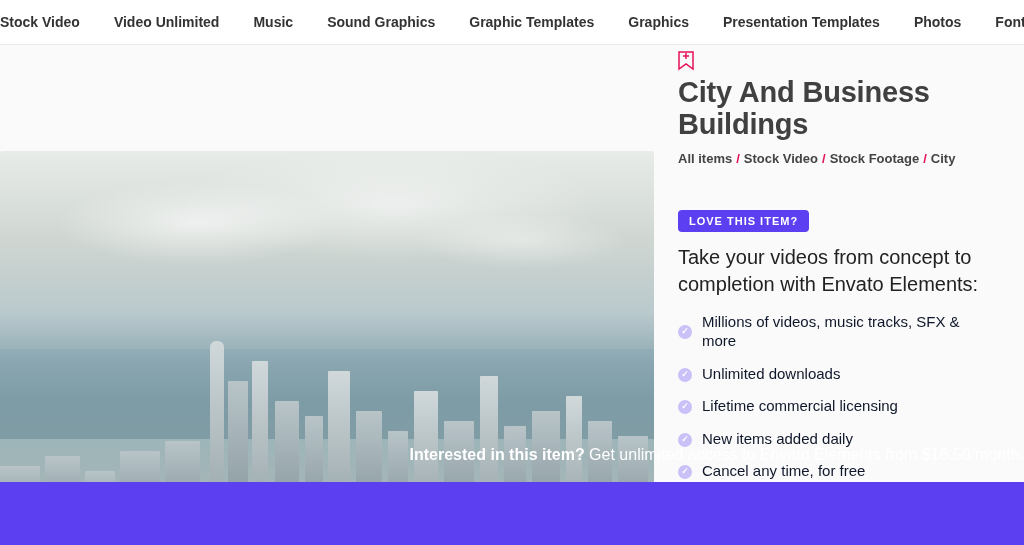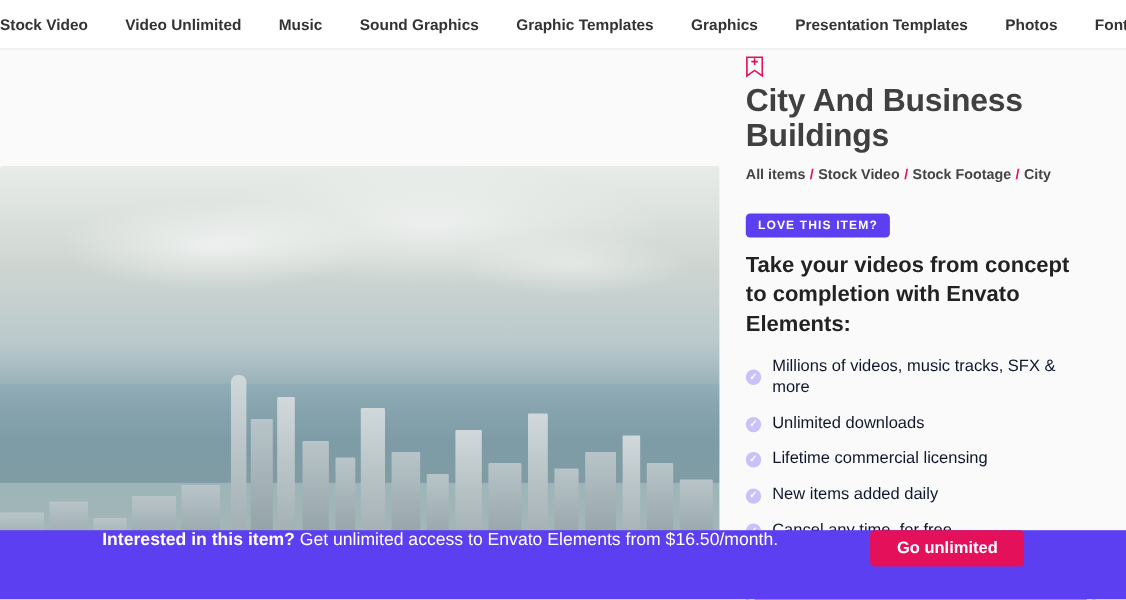--- a/index.html
+++ b/index.html
@@ -15,32 +15,32 @@
   radial-gradient(ellipse 150px 40px at 80% 25%, rgba(255,255,255,0.4), transparent 70%);
 }
 .water { position:absolute; left:0; right:0; top:55%; height:25%; background: linear-gradient(180deg, rgba(140,170,180,0.6), rgba(120,150,160,0.8)); }
 .skyline { position:absolute; left:0; right:0; bottom:0; height:45%; }
 .bldg { position:absolute; bottom:0; background: linear-gradient(180deg, #b8c4c8, #8a9aa0); border-top-left-radius:1px; border-top-right-radius:1px; }
 .bldg.tall { background: linear-gradient(180deg, #d0d8da, #9aa8ac); }
 .detail-col { flex: 1; padding: 6px 28px 0 24px; }
 .bookmark { width: 16px; height: 20px; margin-bottom: 6px; }
 .bookmark svg { display:block; }
 h1 { font-size: 29px; font-weight: 800; color: #404040; line-height: 1.1; letter-spacing: -0.2px; margin-bottom: 10px; }
-.breadcrumbs { font-size: 13px; font-weight: 700; color: #444; margin-bottom: 28px; }
+.breadcrumbs { font-size: 13px; font-weight: 700; color: #444; margin-bottom: 44px; }
 .breadcrumbs .sep { color: #e5105a; margin: 0 4px; }
 .bc { color:#444; }
 .pill { display: inline-block; background: #5b3ff0; color: #fff; font-size: 11px; font-weight: 700; letter-spacing: 1px; padding: 5px 11px; border-radius: 4px; margin-bottom: 12px; }
-h2 { font-size: 20px; font-weight: 700; color: #222; line-height: 1.35; margin-bottom: 14px; }
+h2 { font-size: 20px; font-weight: 400; color: #222; line-height: 1.35; margin-bottom: 14px; }
 .benefits { list-style: none; }
 .benefits li { display: flex; align-items: center; gap: 10px; font-size: 15px; color: #0f172a; margin-bottom: 13px; line-height: 1.3; }
 .check { width: 14px; height: 14px; border-radius: 50%; background: #c9c1f7; flex-shrink: 0; margin-top: 2px; display:flex; align-items:center; justify-content:center; }
 .check::after { content:"✓"; color:#fff; font-size:9px; font-weight:700; }
 .cta-wrap { margin-top: 12px; padding: 5px; border: 3px solid #7ac943; border-radius: 8px; }
 .cta-btn { width: 100%; background: #e5105a; color: #fff; border: none; padding: 14px 0; font-size: 16px; font-weight: 700; border-radius: 4px; cursor: pointer; }
-.banner { position: absolute; left: 0; right: 0; bottom: 0; height: 63px; background: #5b3ff0; display: flex; align-items: flex-start; justify-content: center; gap: 84px; color: #fff; }
+.banner { position: absolute; left: 0; right: 0; bottom: 0; height: 63px; background: #5b3ff0; display: flex; align-items: flex-end; justify-content: center; gap: 84px; color: #fff; flex-direction: column; }
 .banner-text { font-size: 16px; }
 .banner-text .strong { font-weight: 700; }
 .banner-btn { background: #e5105a; color: #fff; border: none; padding: 8px 24px; font-size: 15px; font-weight: 700; border-radius: 4px; cursor: pointer; }
 </style>
 </head>
 <body>
 
 <div class="nav">
   <span class="nav-item">Stock Video</span>
   <span class="nav-item">Video Unlimited</span>

